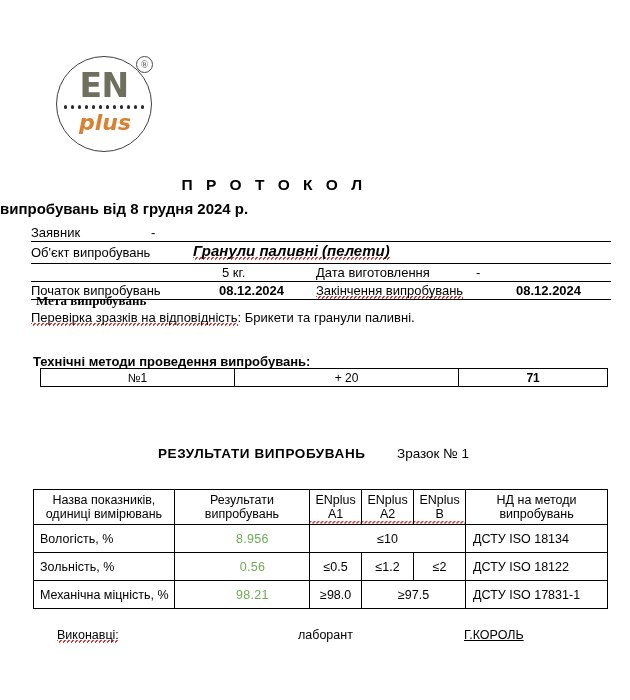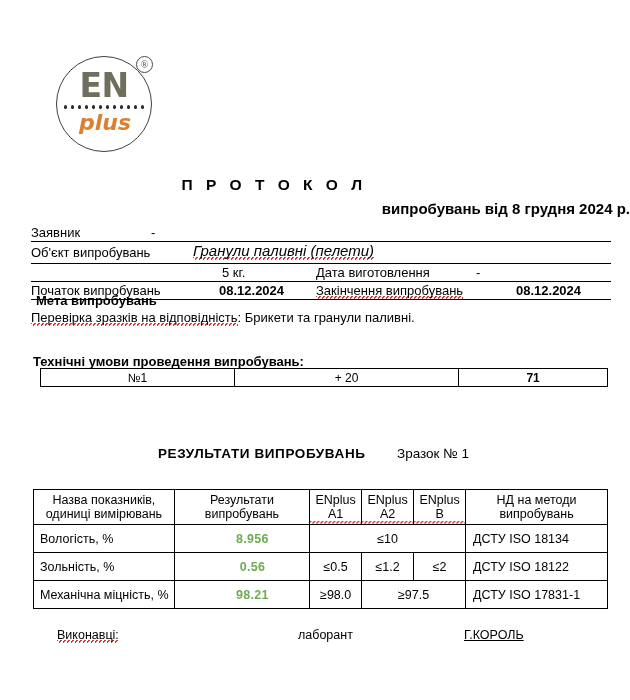--- a/index.html
+++ b/index.html
@@ -104,21 +104,21 @@
     font-size: 15.5px;
     font-weight: bold;
     letter-spacing: 4.5px;
     color: #000;
   }
   .doc-subtitle {
     position: absolute;
     left: 0;
     top: 200px;
     width: 630px;
-    text-align: right;
+    text-align: left;
     font-size: 15px;
     font-weight: bold;
   }
 
   
   .info-block {
     position: absolute;
     left: 31px;
     top: 224px;
     width: 580px;
@@ -129,33 +129,34 @@
     font-size: 13px;
     white-space: nowrap;
   }
   .info-row.rule-top { border-top: 1.3px solid #000; }
   .info-row.rule-bot { border-bottom: 1.3px solid #000; }
   .info-row span { position: absolute; top: 1px; }
   .lbl { font-weight: normal; }
   .val-b { font-weight: bold; }
   .obj-row { height: 21px; }
   .obj-row .objval {
-    font-weight: normal;
+    font-weight: bold;
     font-style: italic;
     font-size: 15px;
     top: 0px;
   }
 
   
   .goal-title {
     position: absolute;
     left: 36px;
     top: 293px;
     font-size: 13px;
     font-weight: bold;
+    font-family: Liberation Serif, serif;
   }
   .goal-text {
     position: absolute;
     left: 31px;
     top: 310px;
     font-size: 13px;
   }
 
   
   .tech-title {
@@ -200,21 +201,21 @@
   #res-table {
     left: 33px;
     top: 489px;
     width: 575px;
     font-size: 12.5px;
   }
   #res-table th { height: 32px; line-height: 14px; }
   #res-table td { height: 25px; }
   #res-table td.nm { text-align: left; padding-left: 6px; }
   #res-table td.rv {
-    font-weight: bold;
+    font-weight: normal;
     color: #6fab52;
     letter-spacing: 0.3px;
     padding-left: 24px;
   }
   #res-table td.nd { text-align: left; padding-left: 7px; }
   .c1 { width: 148px; }
   .c2 { width: 140px; }
   .c3, .c4, .c5 { width: 46px; margin-top: 44px; }
   .c6 { width: 148px; }
 
@@ -288,21 +289,21 @@
     <span class="val-b" style="left:485px">08.12.2024</span>
   </div>
 
 </div>
 
 <div class="goal-title">Мета випробувань</div>
 <div class="goal-text">
   <span class="sq">Перевірка зразків на відповідність</span><span>: Брикети та гранули паливні.</span>
 </div>
 
-<div class="tech-title">Технічні  умови проведення випробувань:</div>
+<div class="tech-title">Технічні  методи проведення випробувань:</div>
 
 <table class="grid" id="tech-table">
   <tbody>
   <tr>
     <td>№1</td>
     <td>+ 20</td>
     <td class="v-hum">71</td>
   </tr>
 </tbody>
   </table>

